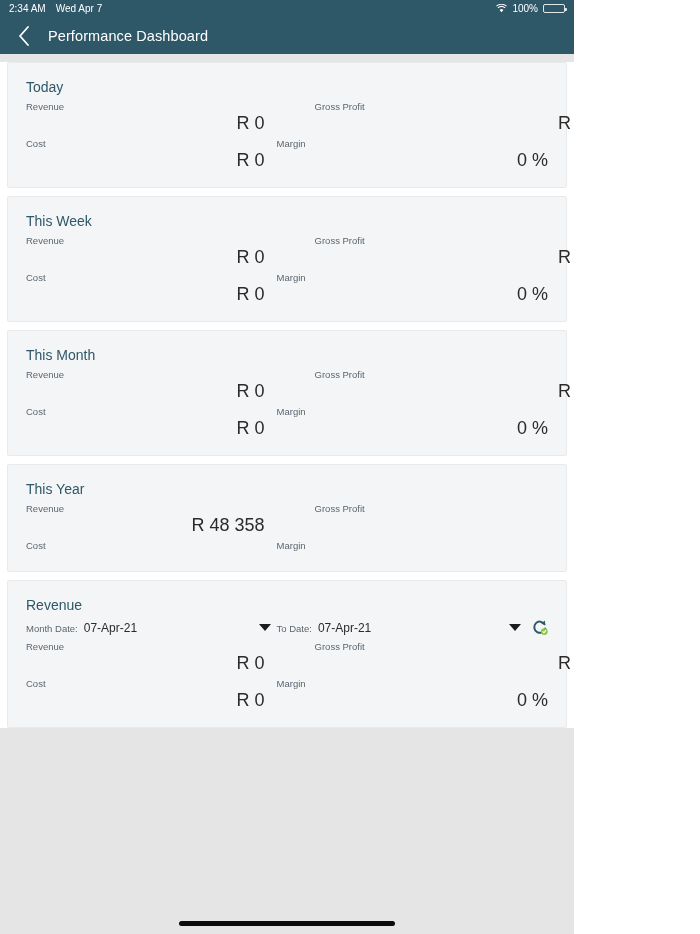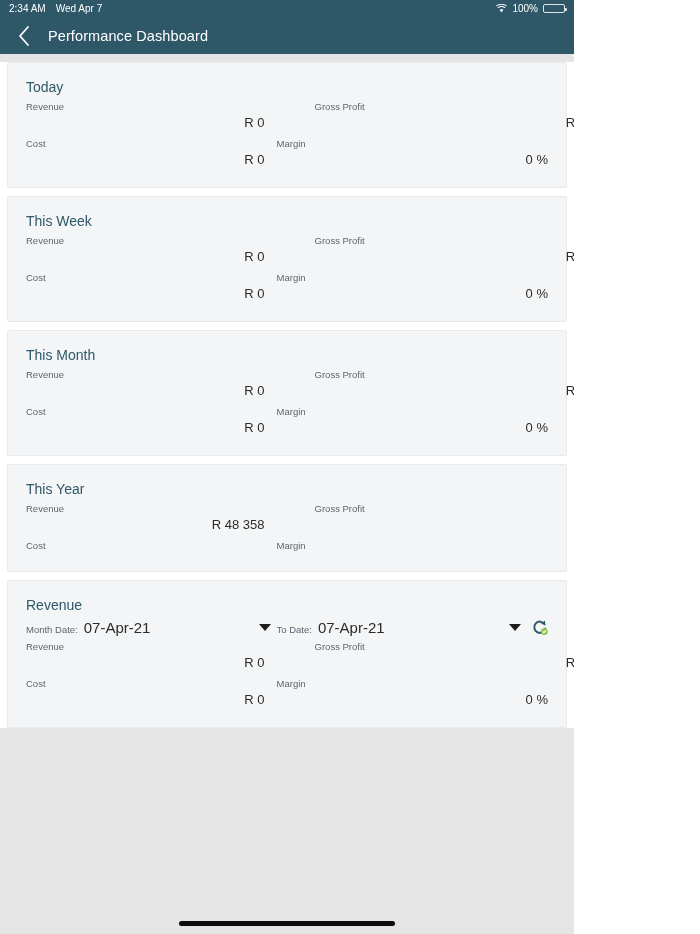--- a/index.html
+++ b/index.html
@@ -103,21 +103,21 @@
     min-width: 0;
   }
   .cell.c1 { flex: 0 0 48%; }
   .cell.c2 { flex: 0 0 52%; }
   .lbl {
     font-size: 9.5px;
     color: #5a6670;
     line-height: 14px;
   }
   .val {
-    font-size: 13px;
+    font-size: 18px;
     color: #2b2b2b;
     line-height: 18px;
     text-align: right;
     padding-right: 12px;
   }
   .val.right-col { padding-right: 0; }
   .block { margin-bottom: 5px; gap: 38px; }
 
   
   .custom-head {
@@ -132,21 +132,21 @@
     gap: 6px;
     flex: 1 1 0;
     min-width: 0;
   }
   .date-lbl {
     font-size: 9.5px;
     color: #5a6670;
     white-space: nowrap;
   }
   .date-val {
-    font-size: 15px;
+    font-size: 12px;
     color: #2b2b2b;
     white-space: nowrap;
   }
   .caret {
     width: 0; height: 0;
     border-left: 6px solid transparent;
     border-right: 6px solid transparent;
     border-top: 7px solid #1c1c1c;
     cursor: pointer;
     flex: 0 0 auto;

